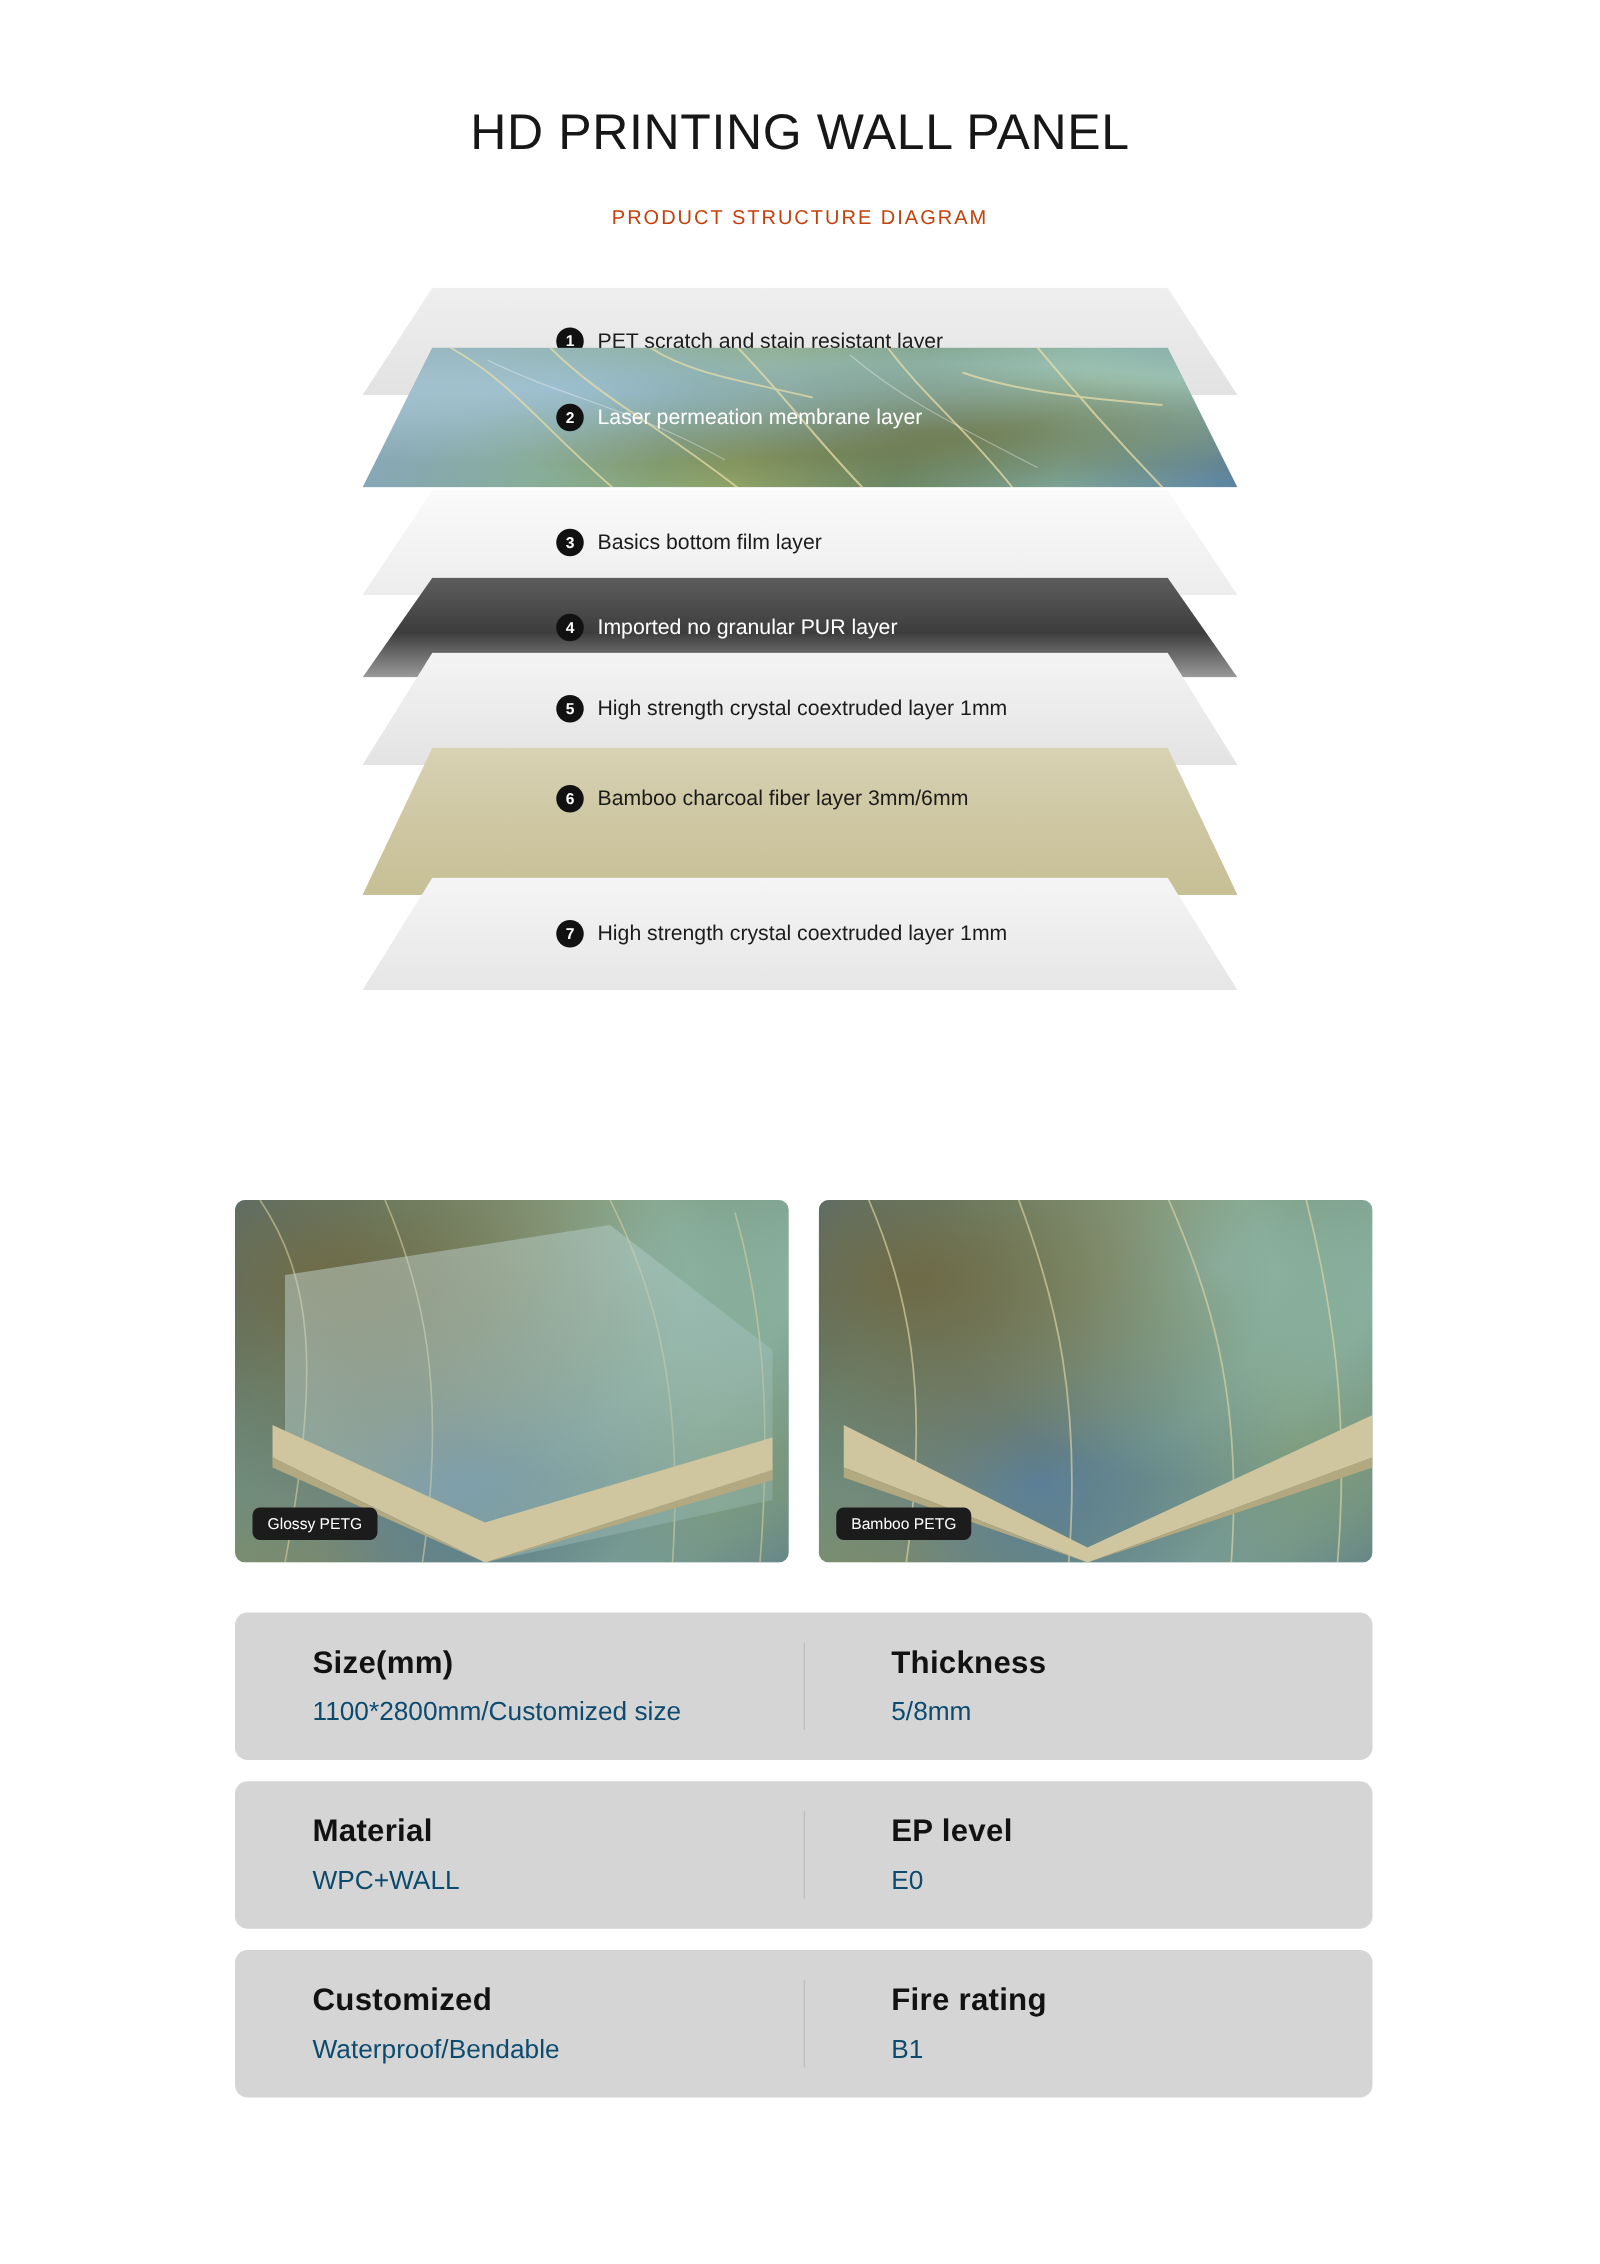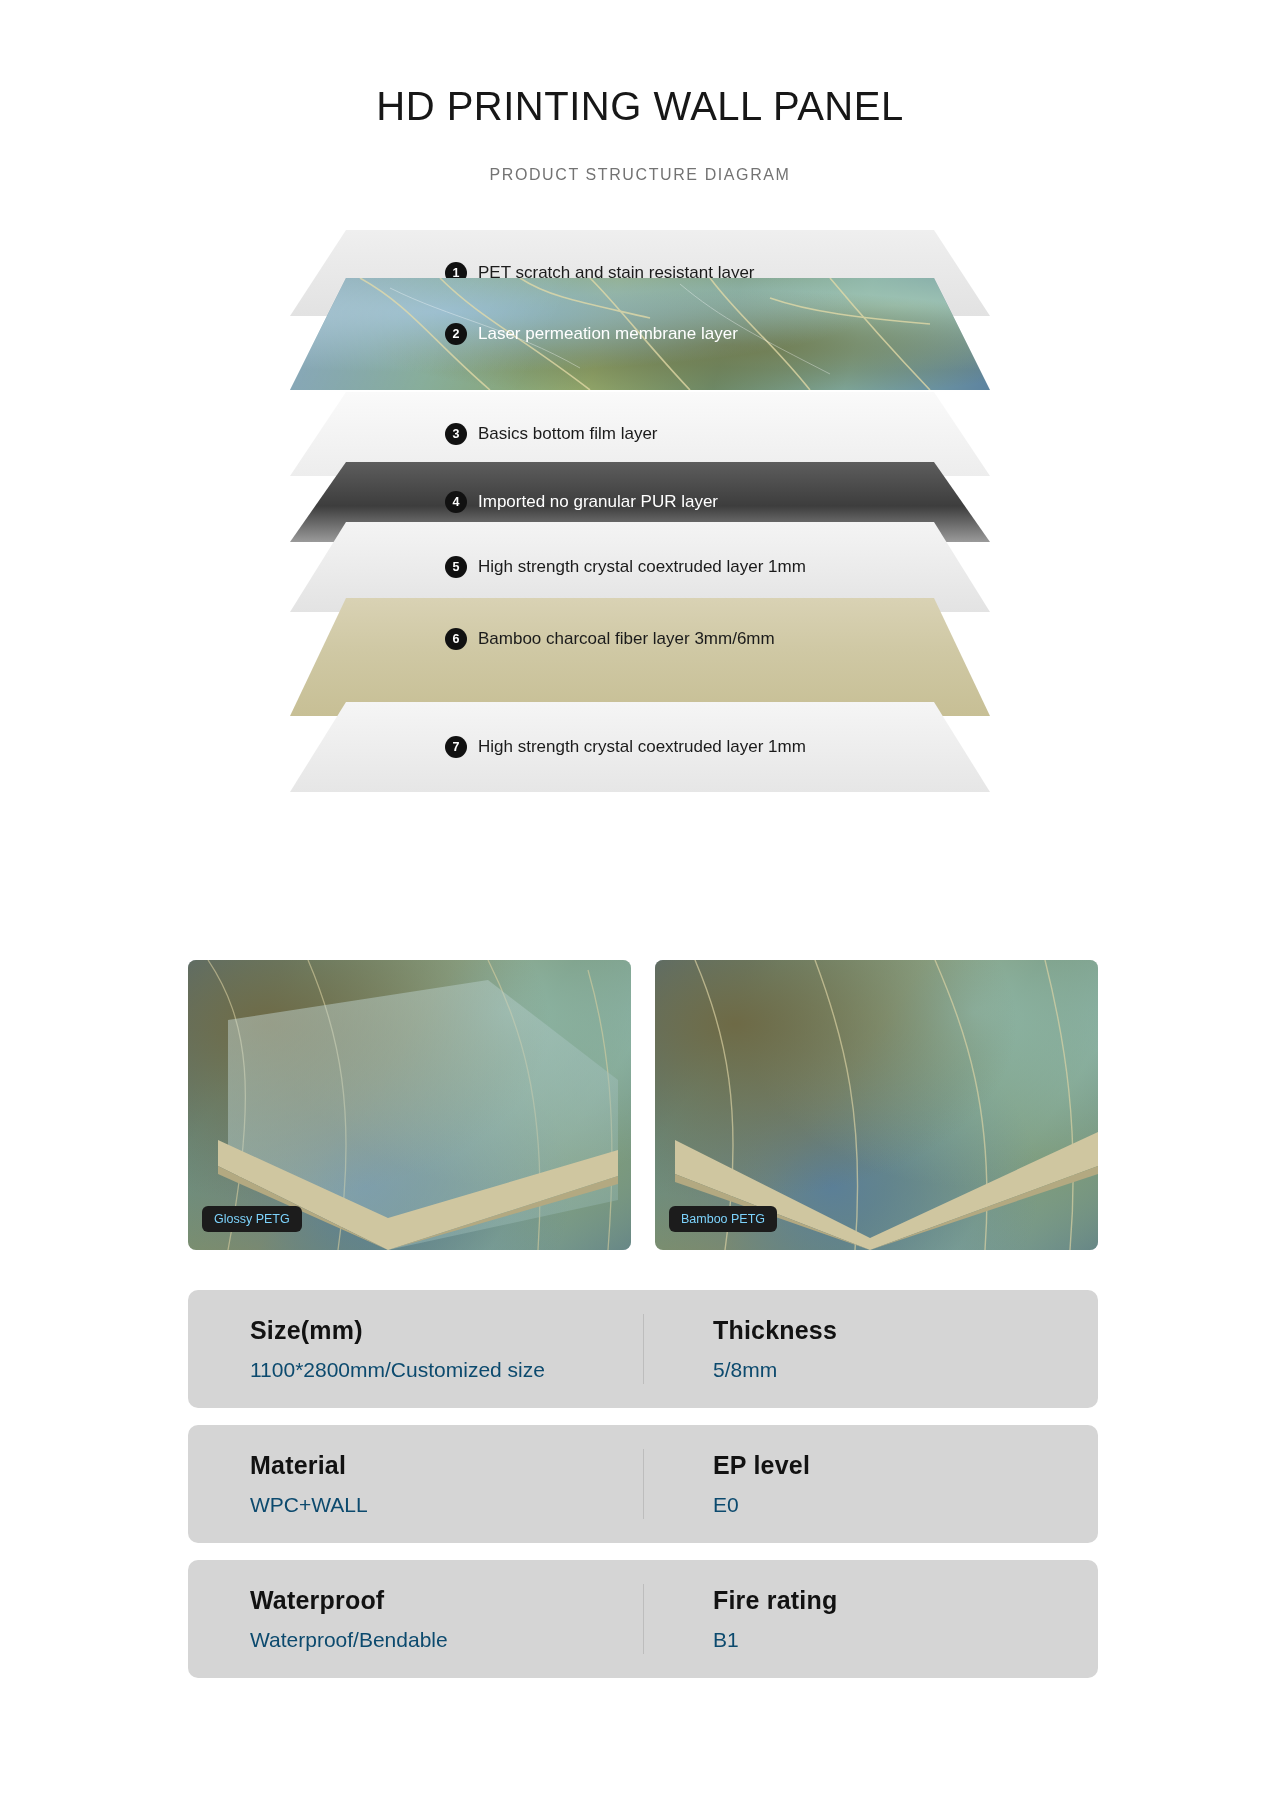--- a/index.html
+++ b/index.html
@@ -16,21 +16,21 @@
   
   .title{
     position:absolute;top:84px;left:0;width:1280px;
     text-align:center;
     font-size:40px;font-weight:normal;letter-spacing:0.5px;
     color:#171717;
   }
   .subtitle{
     position:absolute;top:166px;left:0;width:1280px;
     text-align:center;
-    font-size:16px;letter-spacing:1.6px;color:#737373;
+    font-size:16px;letter-spacing:1.6px;color:#c2410c;
   }
 
   
   .diagram{position:absolute;top:230px;left:0;width:1280px;height:660px;}
   .layer{
     position:absolute;
     left:50%;
     transform:translateX(-50%);
   }
   .slab{
@@ -99,21 +99,21 @@
     background:
       radial-gradient(ellipse at 18% 22%, #6e6a46 0%, rgba(110,106,70,0) 55%),
       radial-gradient(ellipse at 72% 18%, #8fb7a7 0%, rgba(143,183,167,0) 52%),
       radial-gradient(ellipse at 40% 78%, #5b7f97 0%, rgba(91,127,151,0) 55%),
       radial-gradient(ellipse at 88% 70%, #7d9a7a 0%, rgba(125,154,122,0) 55%),
       linear-gradient(125deg,#4f6f86 0%, #6d8f7f 20%, #8a8f5c 42%, #6f8b6e 60%, #86ada2 78%, #56788f 100%);
   }
   .panel-edge{position:absolute;inset:0;}
   .badge{
     position:absolute;left:14px;bottom:18px;
-    background:#1c1c1c;color:#7dd3fc;
+    background:#1c1c1c;color:#ffffff;
     font-size:12.5px;
     padding:6px 12px;border-radius:6px;
     z-index:6;
   }
 
   
   .specs{position:absolute;top:1290px;left:188px;width:910px;}
   .spec-row{
     position:relative;
     height:118px;
@@ -299,21 +299,21 @@
       </div>
       <div class="divider"></div>
       <div class="spec-cell second">
         <div class="spec-key">EP level</div>
         <div class="spec-val">E0</div>
       </div>
     </div>
 
     <div class="spec-row">
       <div class="spec-cell">
-        <div class="spec-key">Waterproof</div>
+        <div class="spec-key">Customized</div>
         <div class="spec-val">Waterproof/Bendable</div>
       </div>
       <div class="divider"></div>
       <div class="spec-cell second">
         <div class="spec-key">Fire rating</div>
         <div class="spec-val">B1</div>
       </div>
     </div>
 
   </div>

